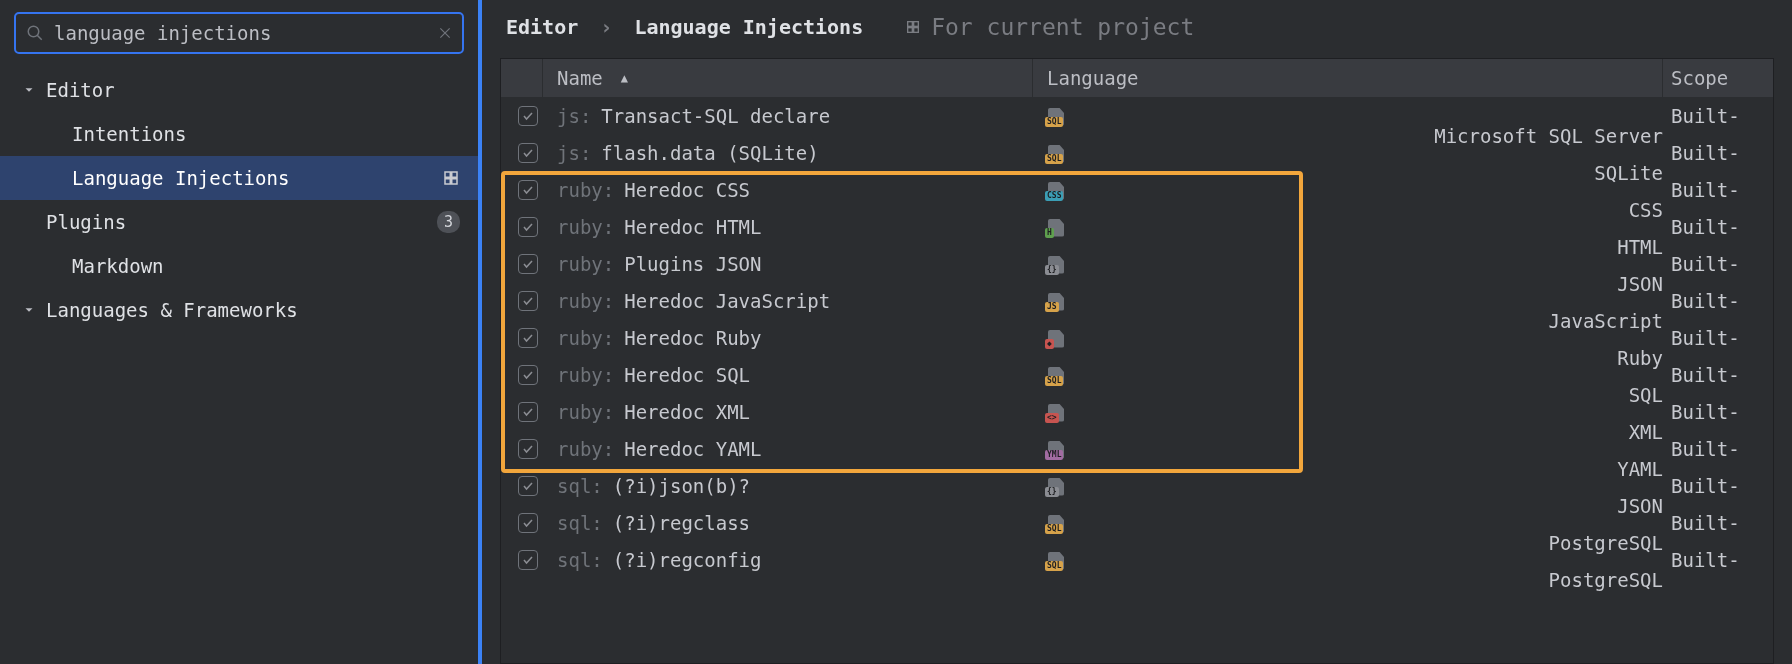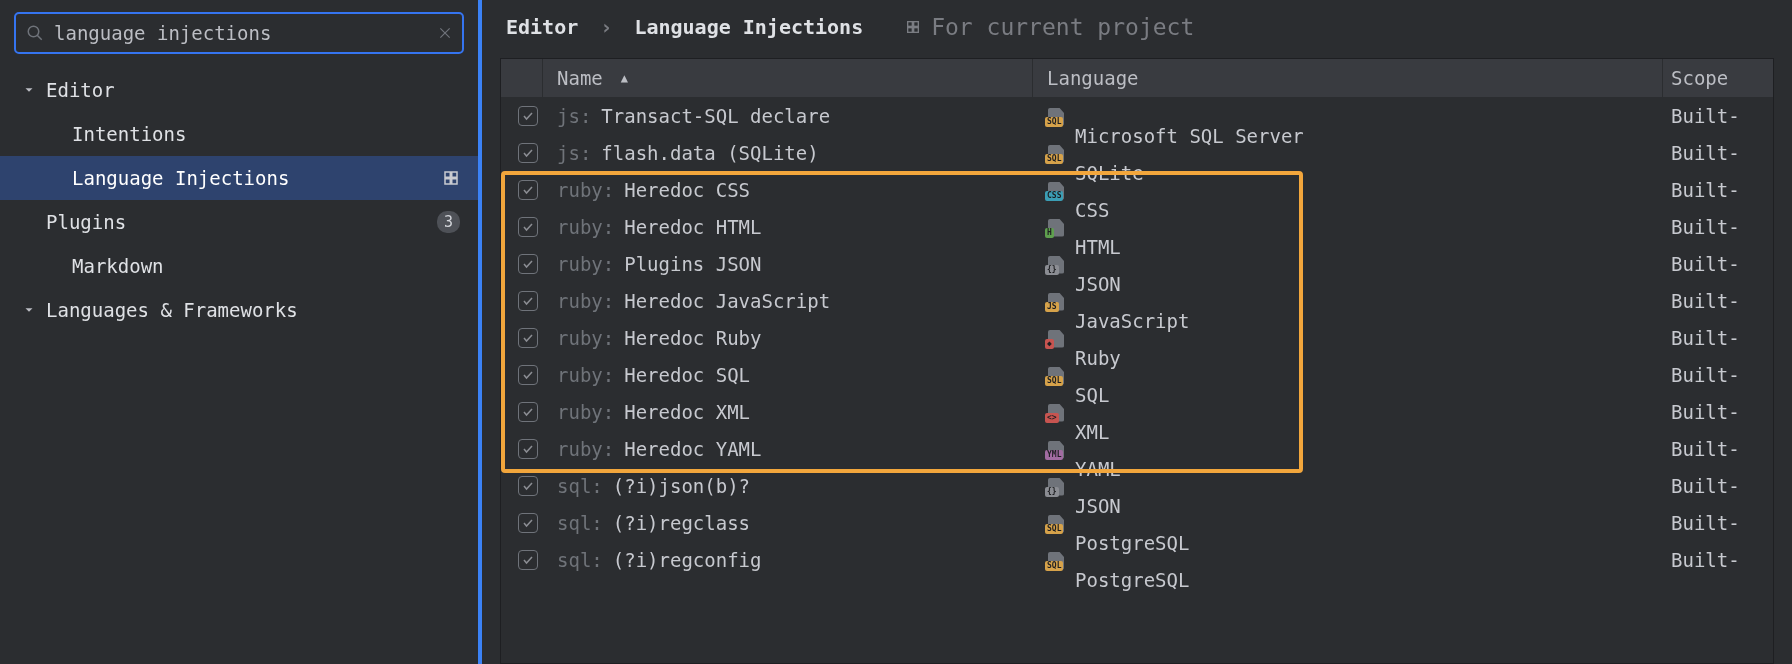--- a/index.html
+++ b/index.html
@@ -162,21 +162,21 @@
       border: 1.5px solid #6f737a;
       border-radius: 4px;
       display: inline-flex;
       align-items: center;
       justify-content: center;
       color: #8b8d93;
     }
     .name-cell { display: flex; align-items: baseline; gap: 0; }
     .prefix { color: #6f7379; }
     .nm { color: #c7c9cf; margin-left: 10px;}
-    .lang-cell { display:flex; align-items:center; gap:10px; }
+    .lang-cell { display:flex; align-items:center; gap:10px;justify-content:space-between; }
     .filetype-icon {
       width: 18px; height: 20px;
       display:inline-flex; align-items:flex-end; justify-content:center;
       position: relative;
     }
     .filetype-icon .page {
       width: 16px; height: 18px;
       background: #6f737a;
       clip-path: polygon(0 0, 70% 0, 100% 30%, 100% 100%, 0 100%);
       border-radius: 2px;

